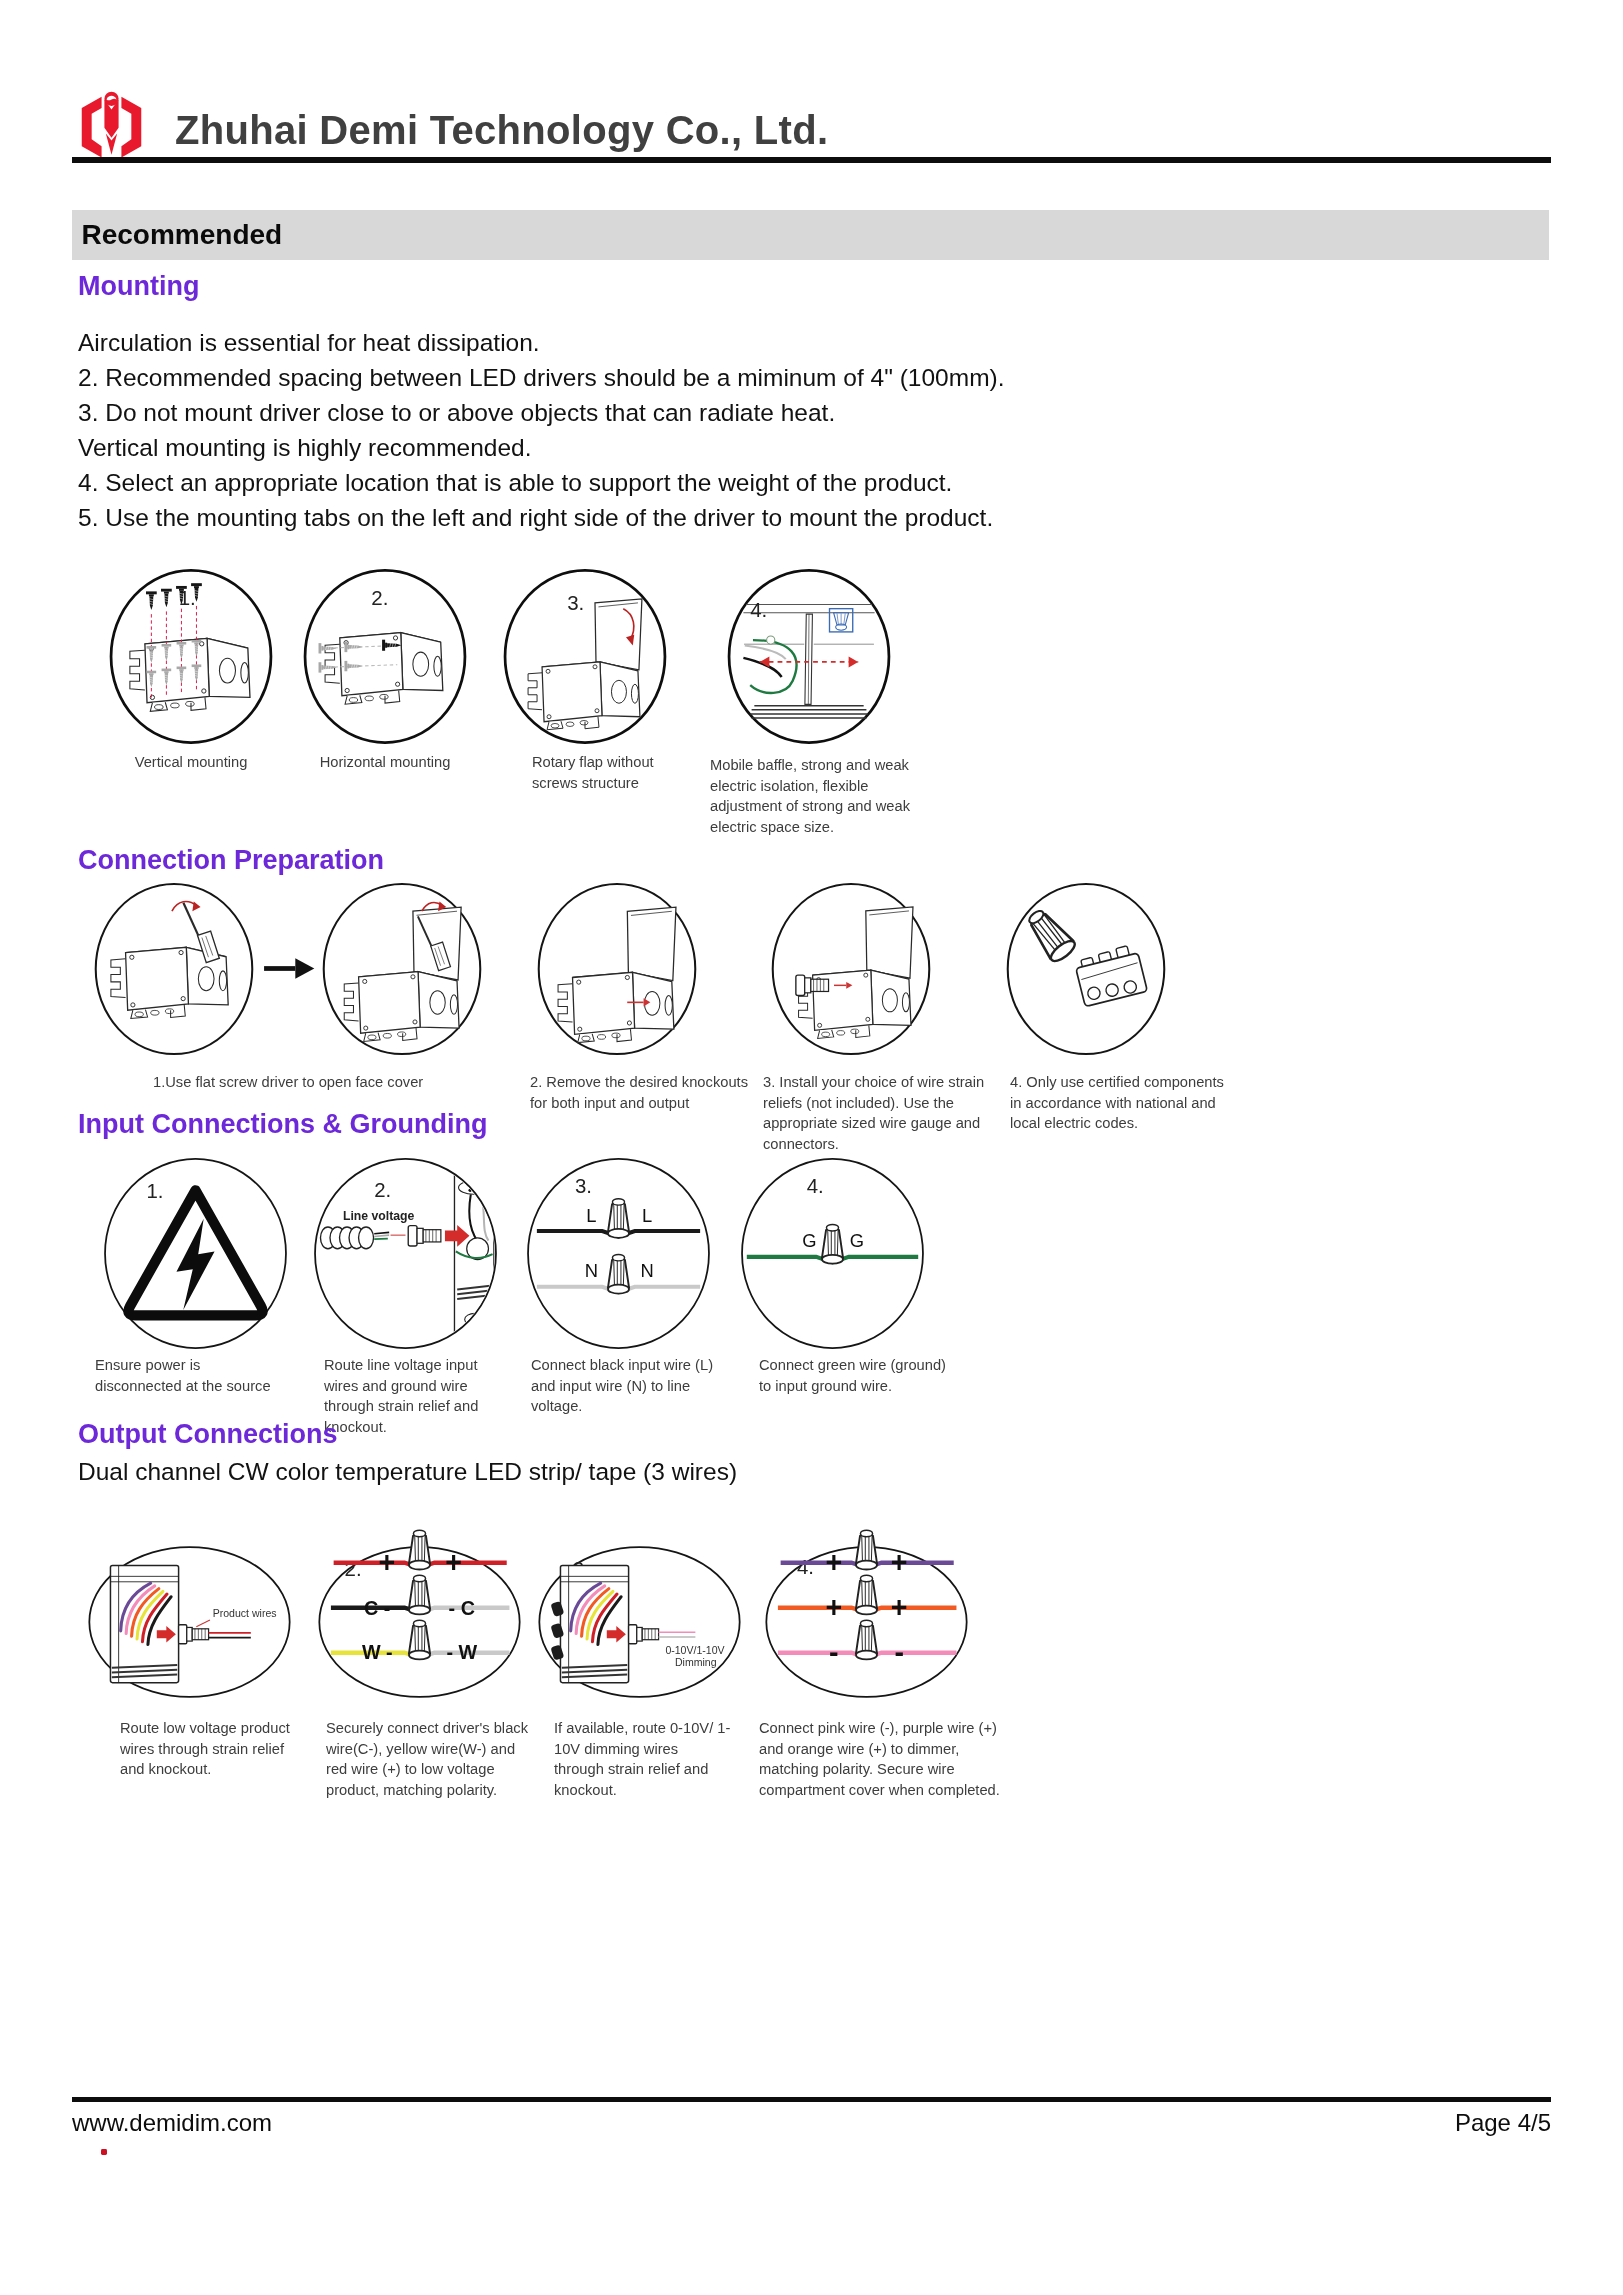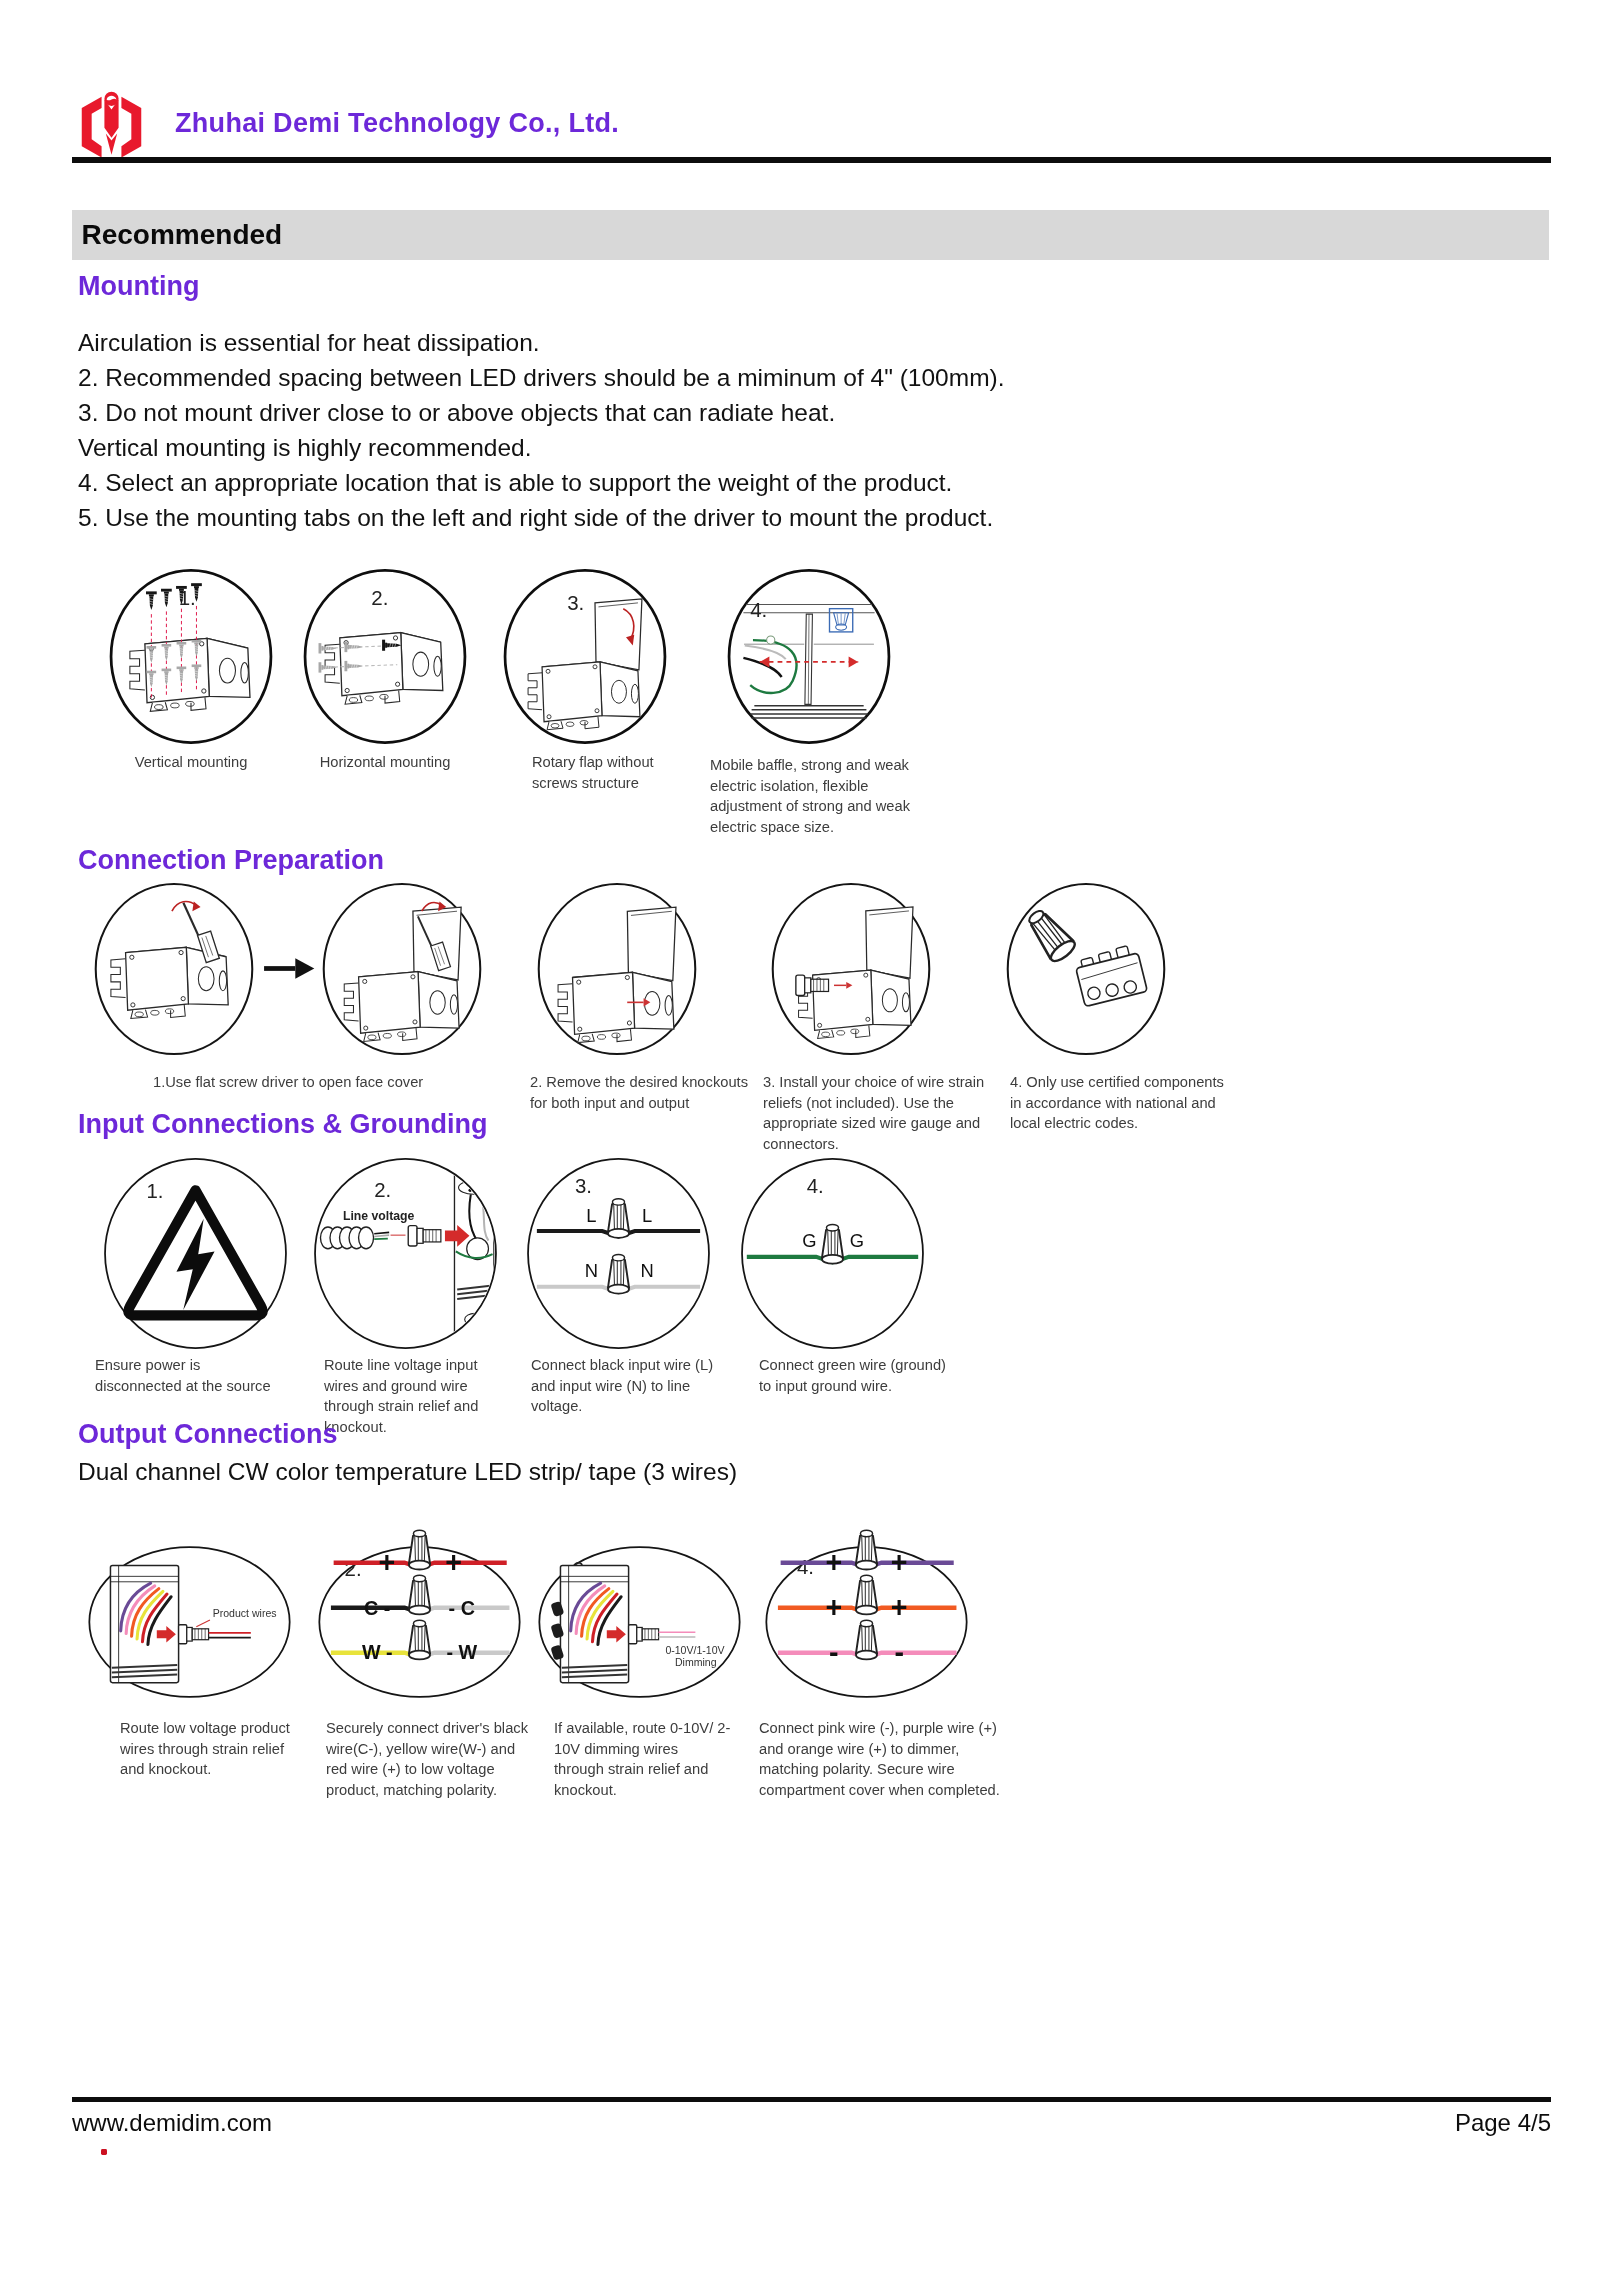--- a/index.html
+++ b/index.html
@@ -3,21 +3,21 @@
 <meta charset="utf-8">
 <style>
   html,body{margin:0;padding:0;background:#888;}
   .page{
     position:relative;width:1623px;height:2295px;background:#ffffff;
     font-family:"Liberation Sans", sans-serif;color:#111;overflow:hidden;
   }
   .abs{position:absolute;}
   svg{overflow:visible;display:block;}
   svg text{font-family:"Liberation Sans", sans-serif;}
-  .company-title{font-size:27px;font-weight:bold;color:#6d28d9;letter-spacing:0.3px;}
+  .company-title{font-size:40px;font-weight:bold;color:#404040;letter-spacing:0.3px;}
   .hrule{background:#0d0d0d;}
   .section-bar{background:#d8d8d8;height:50px;line-height:50px;padding-left:9.5px;
     font-size:28px;font-weight:bold;color:#0a0a0a;}
   .h2{font-size:27px;font-weight:bold;color:#6d28d9;}
   .bodytext div{font-size:24.5px;line-height:35px;color:#121212;white-space:nowrap;}
   .subtitle{font-size:24.5px;color:#121212;}
   .cap{font-size:14.7px;line-height:20.5px;color:#3d3d3d;}
   .cap.center{text-align:center;}
   .cap.nowrap{white-space:nowrap;}
   .fignum{font-size:30px;fill:#222;}
@@ -471,21 +471,21 @@
     <text class="sign" x="102" y="106" text-anchor="middle">+</text>
     <text class="sign" x="198" y="106" text-anchor="middle">+</text>
     <path d="M20,158 L128,158 L150,165 L172,158 L282,158" fill="none" stroke="#f48cba" stroke-width="6.5"></path>
     <use href="#sym-wirenut" x="131" y="102" width="38" height="69"></use>
     <text class="sign" x="102" y="172" text-anchor="middle">-</text>
     <text class="sign" x="198" y="172" text-anchor="middle">-</text>
   </svg>
 
   <div class="abs cap" style="left:120px;top:1718px;width:184px">Route low voltage product wires through strain relief and knockout.</div>
   <div class="abs cap" style="left:326px;top:1718px;width:211px">Securely connect driver's black wire(C-), yellow wire(W-) and red wire (+) to low voltage product, matching polarity.</div>
-  <div class="abs cap" style="left:554px;top:1718px;width:177px">If available, route 0-10V/ 2-10V dimming wires through strain relief and knockout.</div>
+  <div class="abs cap" style="left:554px;top:1718px;width:177px">If available, route 0-10V/ 1-10V dimming wires through strain relief and knockout.</div>
   <div class="abs cap" style="left:759px;top:1718px;width:259px">Connect pink wire (-),  purple wire (+) and orange wire (+) to dimmer, matching polarity. Secure wire compartment cover when completed.</div>
 
   <div class="abs hrule" style="left:72px;top:2097px;width:1479px;height:4.8px"></div>
   <div class="abs footer-text" style="left:72px;top:2109px">www.demidim.com</div>
   <div class="abs footer-text" style="right:72px;top:2109px">Page 4/5</div>
   <div class="abs red-dot" style="left:101px;top:2149px"></div>
 
 </div>
 
 

